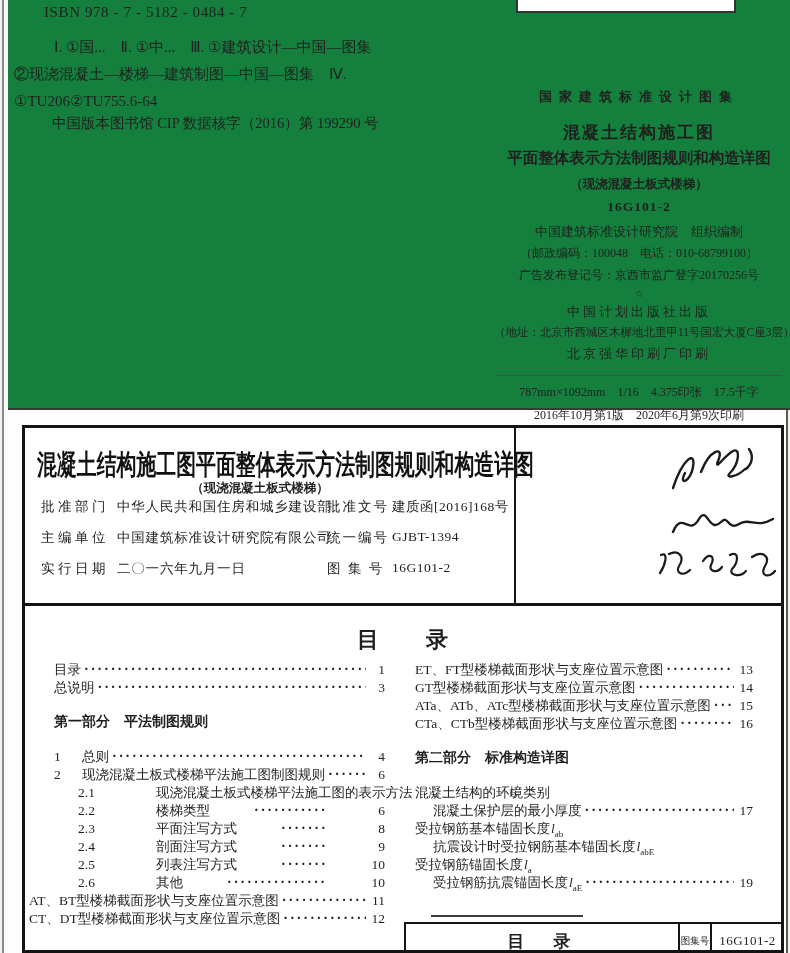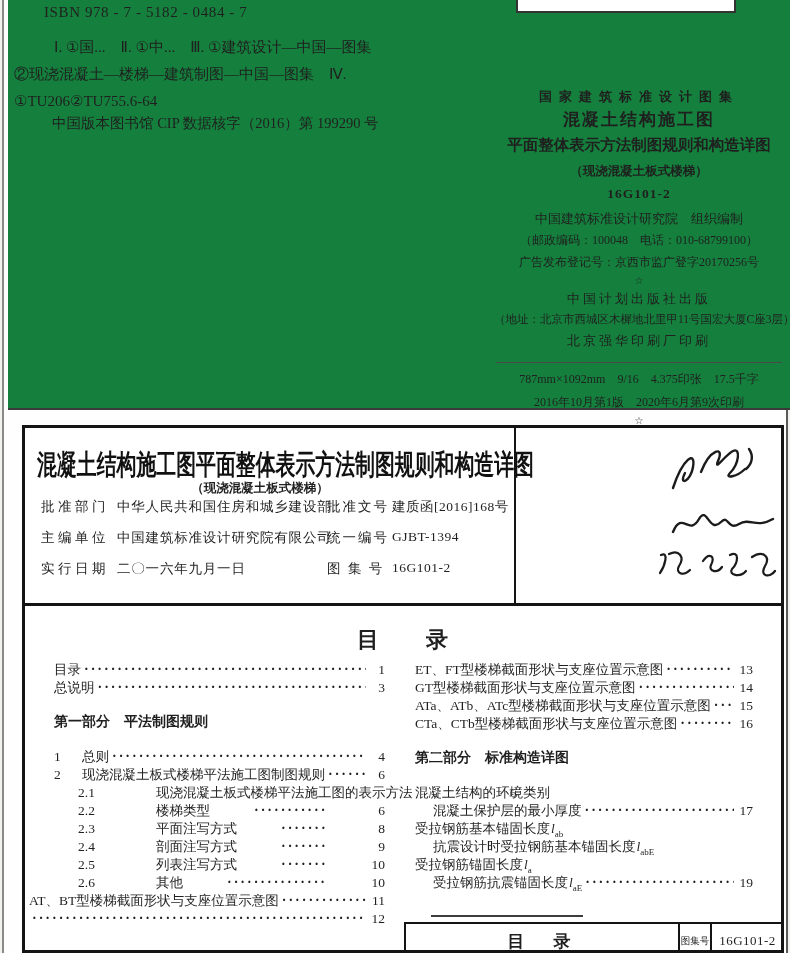--- a/index.html
+++ b/index.html
@@ -20,21 +20,21 @@
   .cutoff-box { position:absolute; left:508px; top:0; width:220px; height:13px;
     border:2px solid #333; border-top:none; background:#fff; }
   .cip-class { position:absolute; left:6px; top:34px; width:460px;
     font-size:15px; line-height:27px; }
   .cip-class .line1 { padding-left:40px; }
   .cip-record { position:absolute; left:44px; top:114px; font-size:14.5px; }
 
   .colophon { position:absolute; left:486px; top:88px; width:290px; text-align:center; }
   .colophon div { white-space:nowrap; }
   .c-series   { font-family:"Liberation Sans",sans-serif; font-weight:700; font-size:13px; letter-spacing:7px; }
-  .c-title1   { font-family:"Liberation Sans",sans-serif; font-weight:700; font-size:17px; letter-spacing:2px; margin-top:2px; }
+  .c-title1   { font-family:"Liberation Sans",sans-serif; font-weight:700; font-size:17px; letter-spacing:2px; margin-top:15px; }
   .c-title2   { font-family:"Liberation Sans",sans-serif; font-weight:700; font-size:15.5px; margin-top:4px; }
   .c-subtitle { font-family:"Liberation Sans",sans-serif; font-weight:700; font-size:12.5px; margin-top:7px; }
   .c-code     { font-weight:700; font-size:13.5px; margin-top:6px; letter-spacing:1px; }
   .c-compiler { font-size:13px; margin-top:8px; }
   .c-contact  { font-size:12px; margin-top:4px; }
   .c-ad       { font-size:12px; margin-top:5px; }
   .c-star     { font-size:10px; line-height:10px; margin-top:5px; }
   .c-publisher{ font-size:13px; letter-spacing:3px; margin-top:4px; }
   .c-address  { font-size:11.5px; margin-top:4px; }
   .c-printer  { font-size:13px; letter-spacing:3px; margin-top:5px; }
@@ -127,21 +127,21 @@
       <div class="c-subtitle">（现浇混凝土板式楼梯）</div>
       <div class="c-code">16G101-2</div>
       <div class="c-compiler">中国建筑标准设计研究院　组织编制</div>
       <div class="c-contact">（邮政编码：100048　电话：010-68799100）</div>
       <div class="c-ad">广告发布登记号：京西市监广登字20170256号</div>
       <div class="c-star">☆</div>
       <div class="c-publisher">中国计划出版社出版</div>
       <div class="c-address">（地址：北京市西城区木樨地北里甲11号国宏大厦C座3层）</div>
       <div class="c-printer">北京强华印刷厂印刷</div>
       <div class="c-rule"></div>
-      <div class="c-format">787mm×1092mm　9/16　4.375印张　17.5千字</div>
+      <div class="c-format">787mm×1092mm　1/16　4.375印张　17.5千字</div>
       <div class="c-edition">2016年10月第1版　2020年6月第9次印刷</div>
       <div class="c-star">☆</div>
       <div class="c-isbn">ISBN 978 - 7 - 5182 - 0484 - 7</div>
     </div>
   </div>
 
   <div class="sheet">
 
     <div class="sheet-title">混凝土结构施工图平面整体表示方法制图规则和构造详图</div>
     <div class="sheet-subtitle">（现浇混凝土板式楼梯）</div>
@@ -275,20 +275,21 @@
         <span class="toc-page">10</span>
       </div>
         <div class="toc-entry ind0">
 
         <span class="toc-title"><span>AT、BT型楼梯截面形状与支座位置示意图</span></span>
         <span class="leader"></span>
         <span class="toc-page">11</span>
       </div>
         <div class="toc-entry ind0">
 
+        <span class="toc-title"><span>CT、DT型楼梯截面形状与支座位置示意图</span></span>
         <span class="leader"></span>
         <span class="toc-page">12</span>
       </div>
       </div>
 
     <div class="toc-col col-right">
 
     <div class="toc-entry ind0">
 
         <span class="toc-title"><span>ET、FT型楼梯截面形状与支座位置示意图</span></span>

